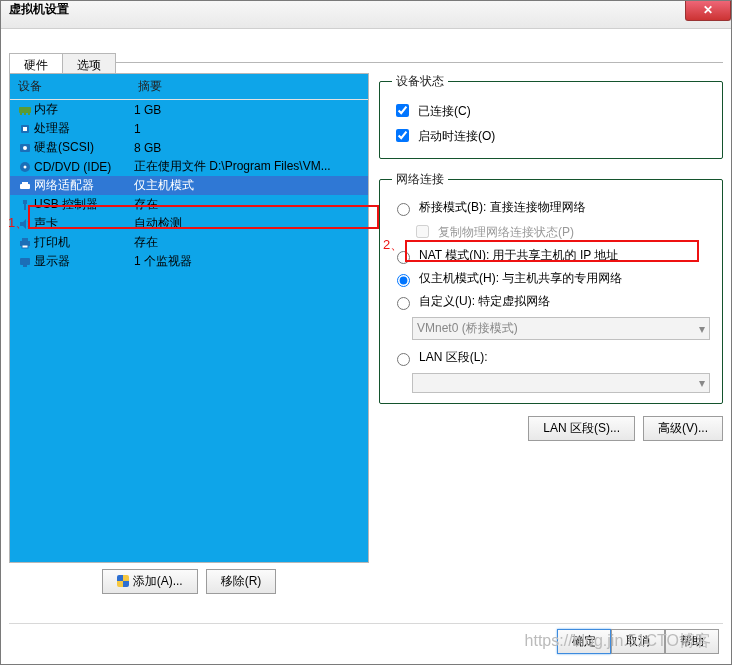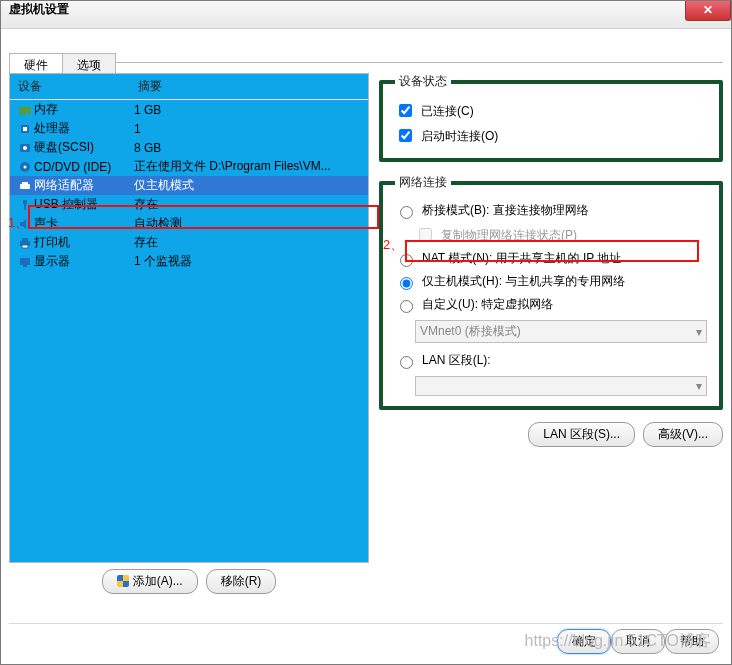--- a/index.html
+++ b/index.html
@@ -151,31 +151,31 @@
   }
   .bottom-btns {
     display: flex;
     justify-content: center;
     gap: 8px;
     margin-top: 6px;
   }
   .btn {
     background: linear-gradient(#fbfbfb, #e8e8e8);
     border: 1px solid #9c9c9c;
-    border-radius: 11px;
+    border-radius: 0;
     padding: 3px 14px;
     font-size: 12px;
     font-family: inherit;
   }
   .btn.default {
     border: 1px solid #3d8bde;
     box-shadow: 0 0 2px #6badf0;
   }
   fieldset {
-    border: 4px solid #14532d;
+    border: 1px solid #14532d;
     border-radius: 2px;
     margin: 0 0 12px 0;
     padding: 8px 12px 10px 12px;
   }
   legend {
     padding: 0 4px;
     color: #222;
   }
   .chk-row, .radio-row {
     display: flex;

